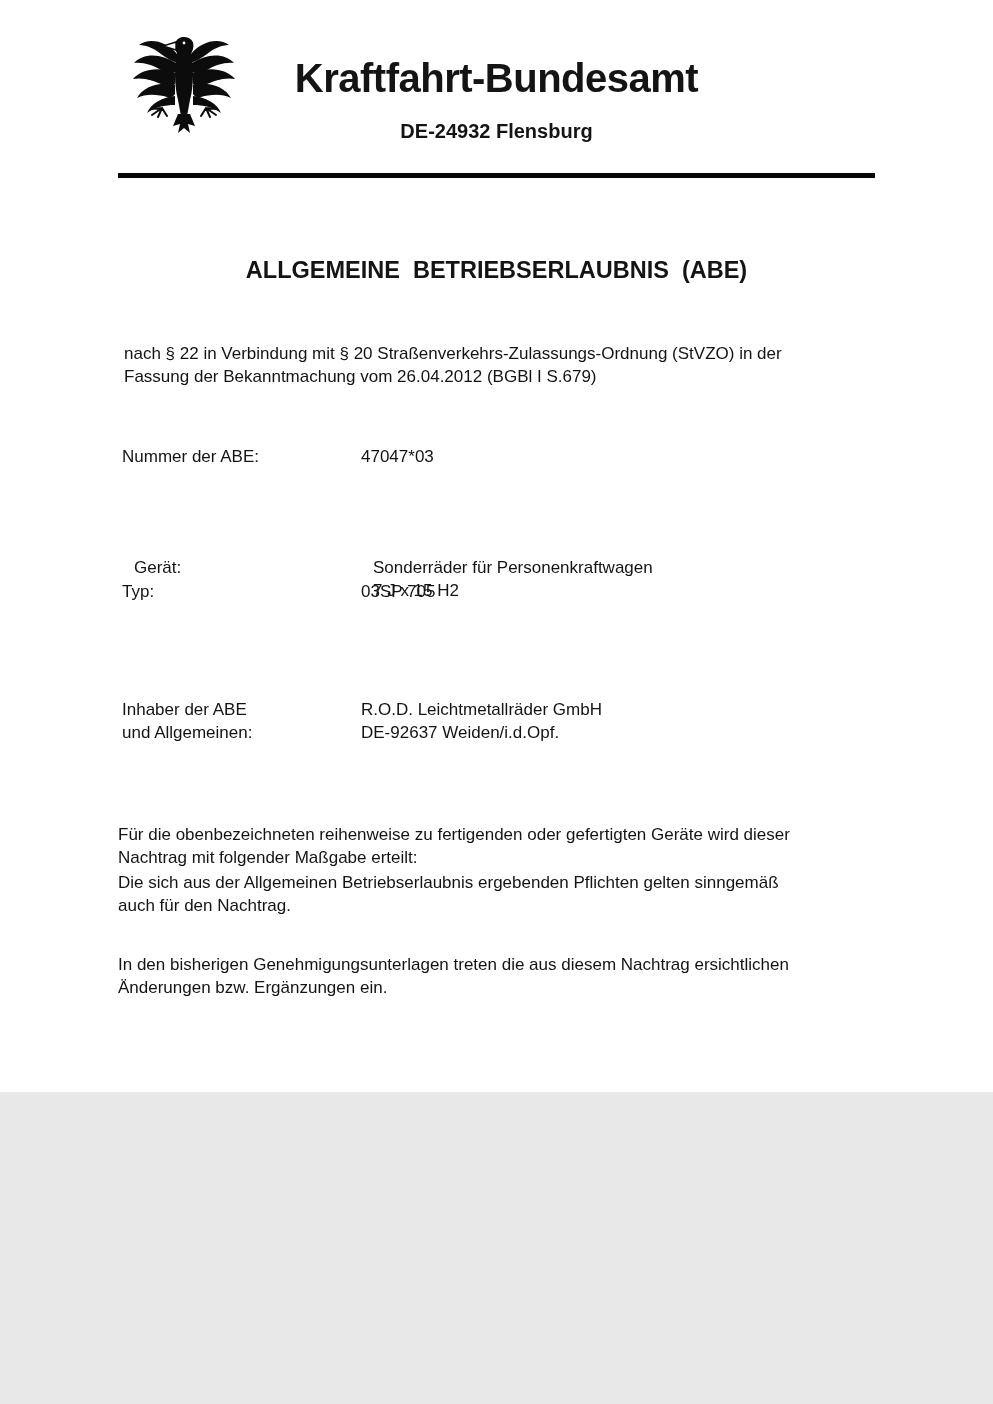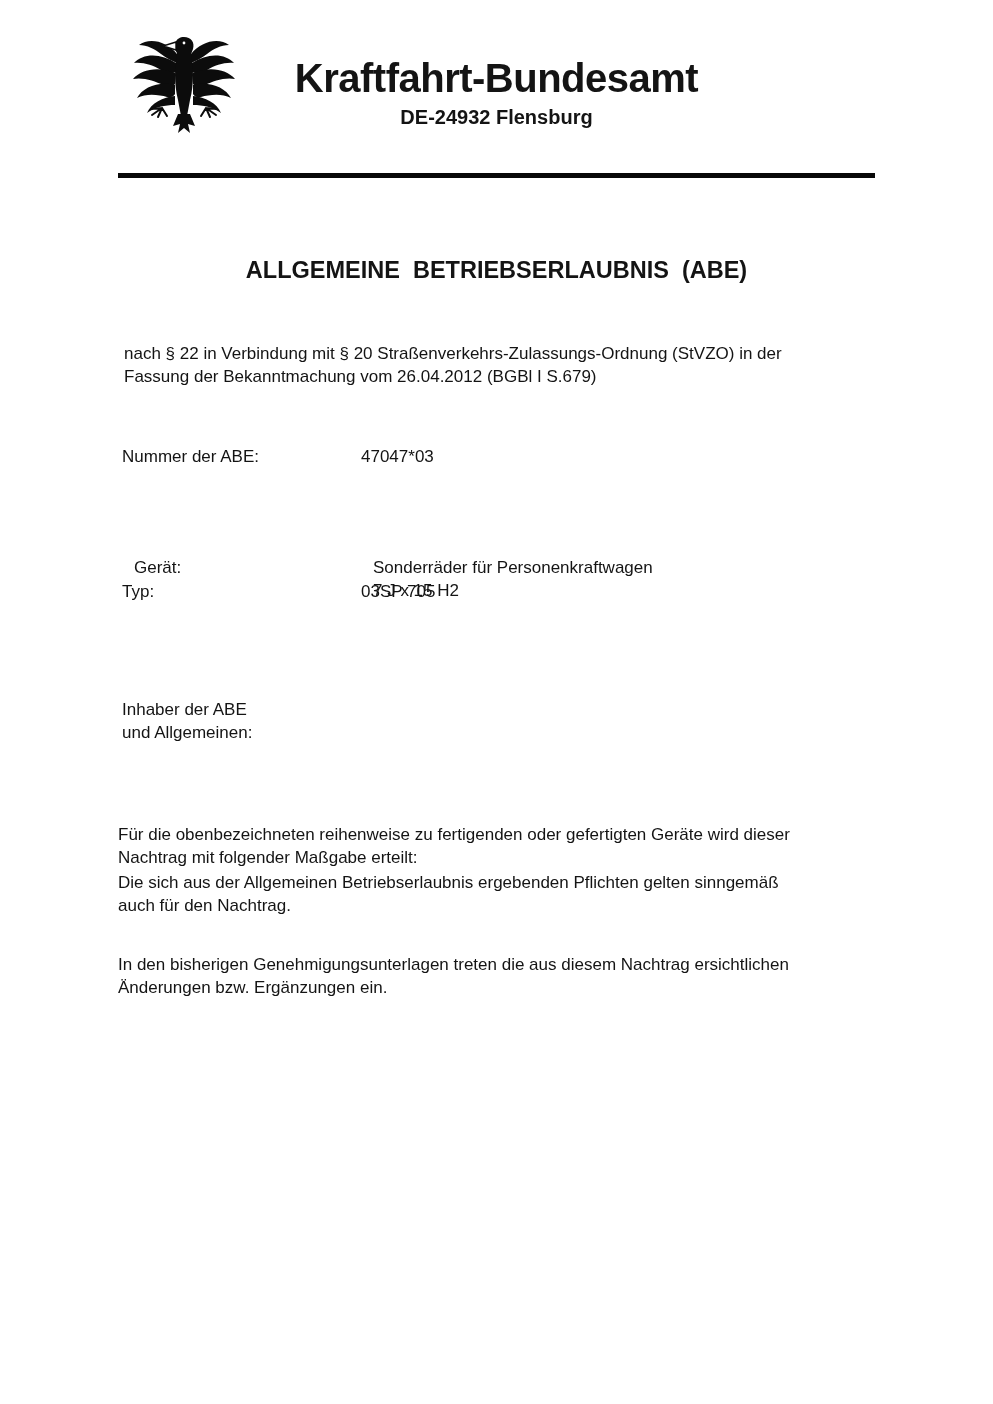--- a/index.html
+++ b/index.html
@@ -1,35 +1,35 @@
 <!DOCTYPE html>
 <html><head>
 <meta charset="utf-8">
 <style>
   html,body{margin:0;padding:0;background:#e8e8e8;}
   .page{
     position:relative;
-    width:993px;height:1404px;
+    width:993px;height:1092px;
     background:#ffffff;
     font-family:"Liberation Sans", sans-serif;
     color:#141414;
     overflow:hidden;
     margin:0 auto;
   }
   .abs{position:absolute;}
   .header-text{
     left:240px;top:56px;width:513px;
     text-align:center;
   }
   .agency-name{
     font-size:40px;font-weight:bold;line-height:44px;
     letter-spacing:-0.5px;white-space:pre;
   }
   .agency-location{
-    font-size:20px;font-weight:bold;line-height:23px;margin-top:6px;white-space:pre;
+    font-size:20px;font-weight:bold;line-height:23px;margin-top:20px;white-space:pre;
   }
   .logo{left:131px;top:36px;width:106px;height:100px;}
   .rule{left:118px;top:173px;width:757px;height:5px;background:#080808;}
   .doc-title{
     left:0;top:256px;width:993px;
     text-align:center;
     font-size:23.5px;font-weight:bold;line-height:28px;
     white-space:pre;
   }
   .body-text{
@@ -101,20 +101,22 @@
 
   <div class="abs body-text field-label row2">Gerät:</div>
   <div class="abs body-text field-value row2">Sonderräder für Personenkraftwagen
 7 J x 15 H2</div>
 
   <div class="abs body-text field-label row3">Typ:</div>
   <div class="abs body-text field-value row3">03SP 705</div>
 
   <div class="abs body-text field-label row4">Inhaber der ABE
 und Allgemeinen:</div>
+  <div class="abs body-text field-value row4">R.O.D. Leichtmetallräder GmbH
+DE-92637 Weiden/i.d.Opf.</div>
 
   <div class="abs body-text para p1">Für die obenbezeichneten reihenweise zu fertigenden oder gefertigten Geräte wird dieser
 Nachtrag mit folgender Maßgabe erteilt:</div>
   <div class="abs body-text para p2">Die sich aus der Allgemeinen Betriebserlaubnis ergebenden Pflichten gelten sinngemäß
 auch für den Nachtrag.</div>
   <div class="abs body-text para p3">In den bisherigen Genehmigungsunterlagen treten die aus diesem Nachtrag ersichtlichen
 Änderungen bzw. Ergänzungen ein.</div>
 
 </div>
 

